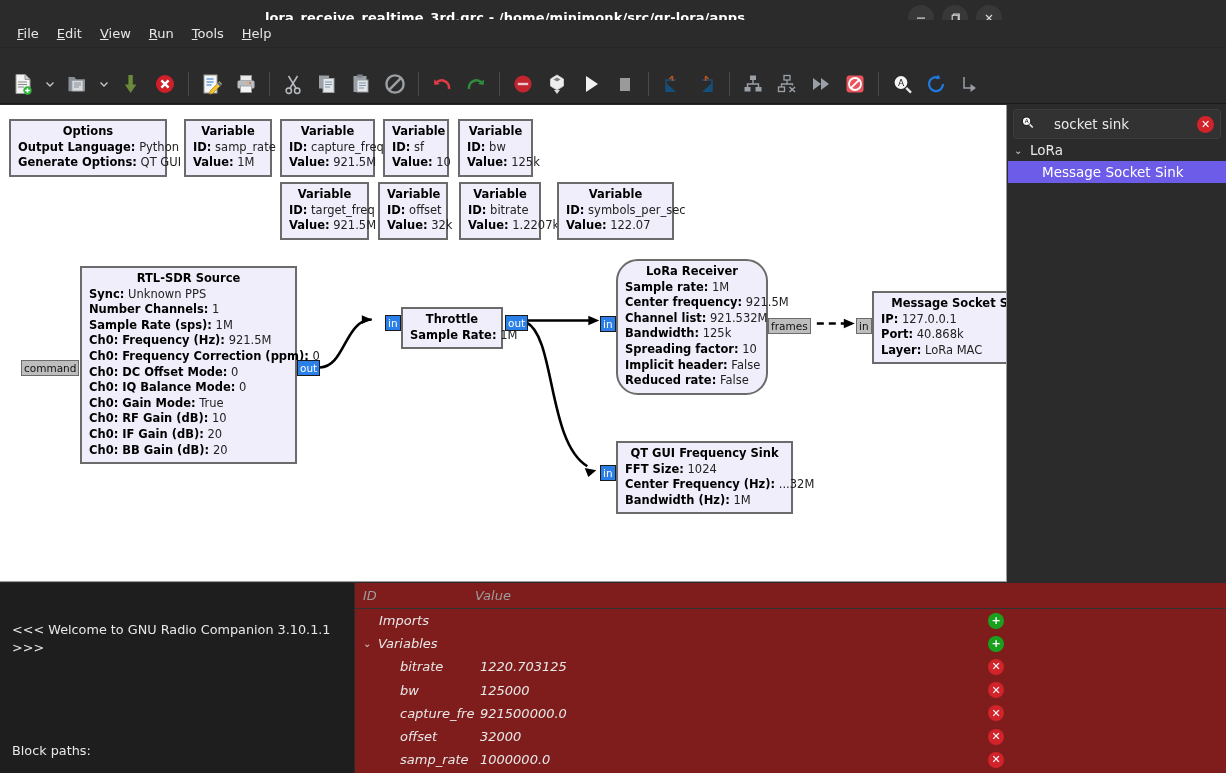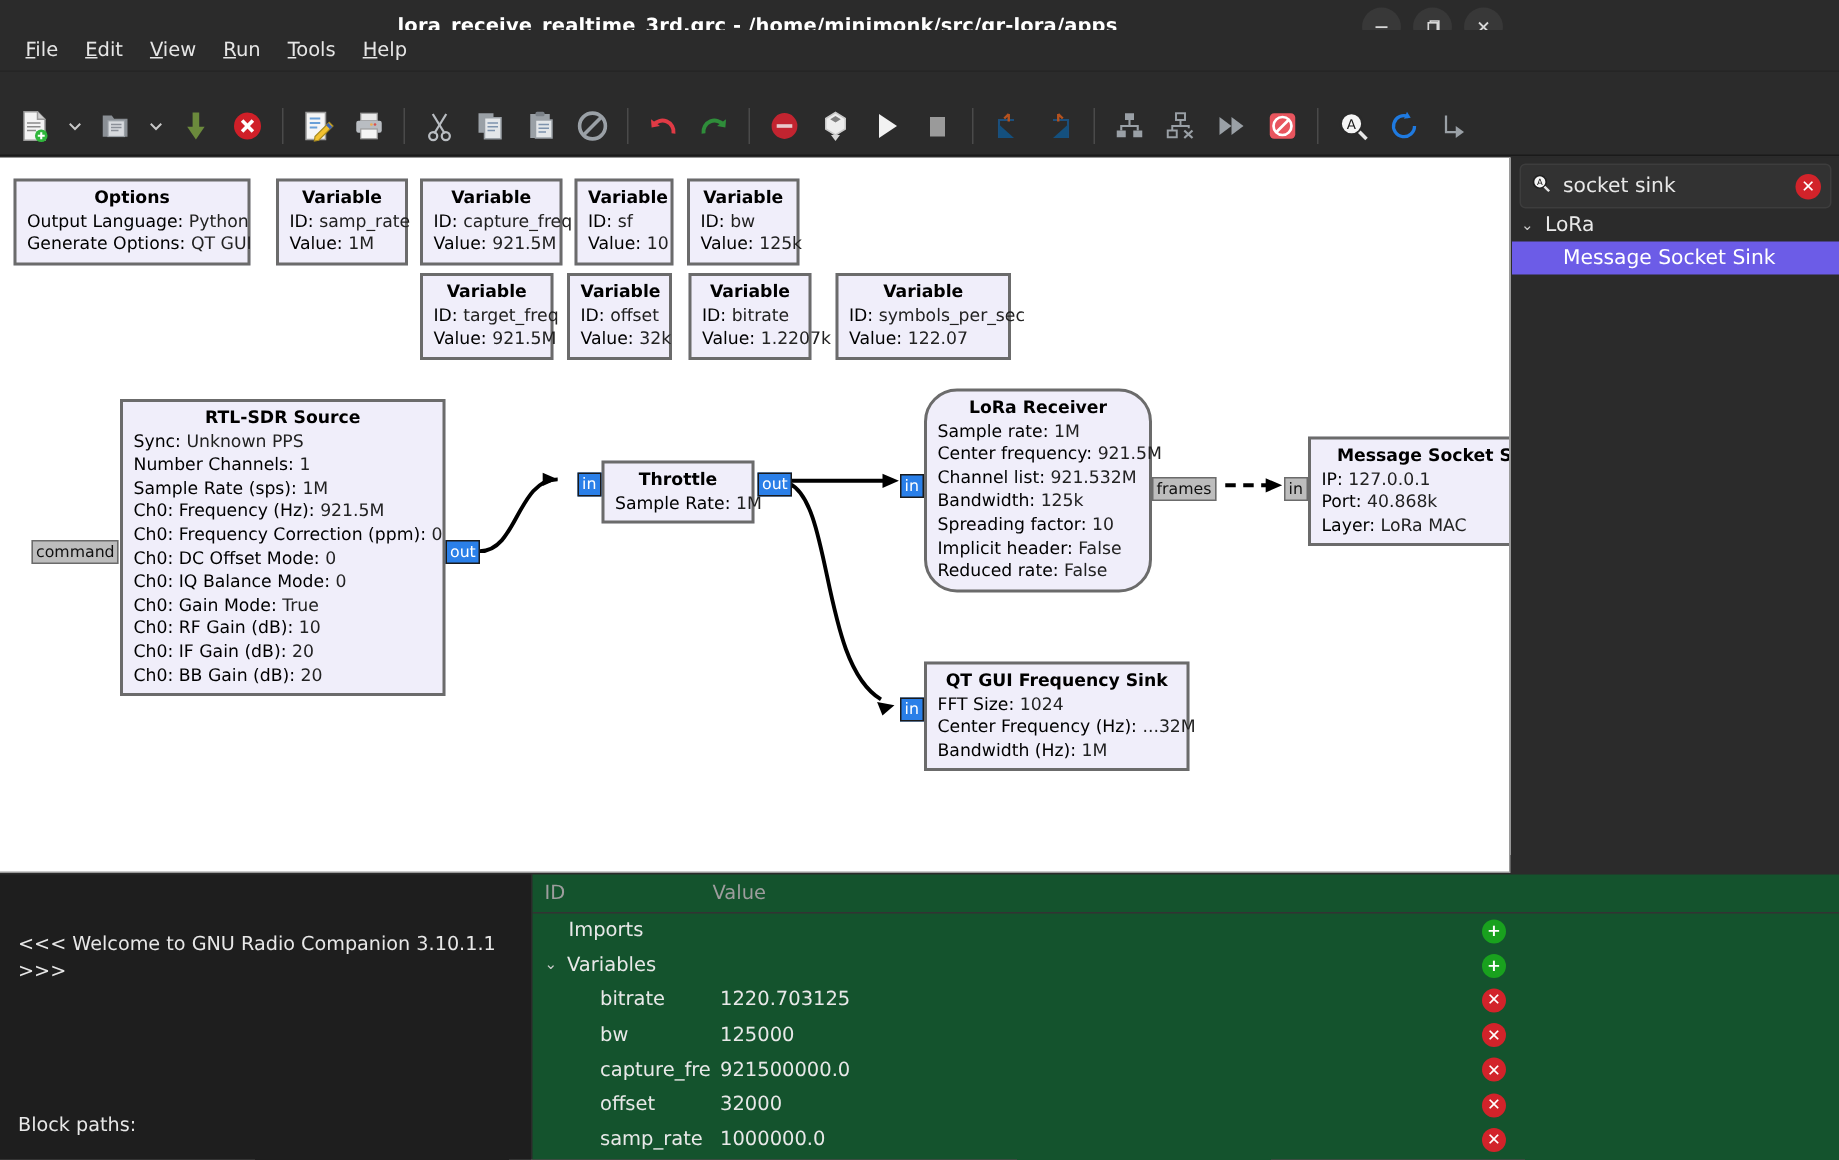--- a/index.html
+++ b/index.html
@@ -70,21 +70,21 @@
     background: #f0eefa;
     border: 2px solid #6b6b6b;
     padding: 3px 7px 4px 7px;
     font-size: 11.5px;
     color: #111;
     line-height: 15.6px;
     white-space: nowrap;
   }
   .blk .bt { font-weight: bold; text-align: center; display:block; font-size: 11.5px; color:#000; }
   .blk .row { display: block; }
-  .blk .k { font-weight: normal; color: #000; }
+  .blk .k { font-weight: bold; color: #000; }
   .blk .v { font-weight: normal; color: #222; }
 
   .port {
     position: absolute; background: #2a7fe8; border: 1px solid #1a1a1a;
     color: #fff; font-size: 10.5px; line-height: 12px; padding: 1px 2px;
     font-family: "DejaVu Sans", sans-serif;
   }
   .port.msg {
     background: #bdbdbd; color: #111; border: 1px solid #6b6b6b;
   }
@@ -94,21 +94,21 @@
   
   #blockpanel {
     position: absolute; left: 1008px; top: 105px; width: 218px; height: 477px;
     background: #2b2b2b;
   }
   #searchrow {
     margin: 4px 5px 0 5px; height: 30px; background: #323232;
     border: 1px solid #3d3d3d; border-radius: 4px;
     display: flex; align-items: center; padding: 0 6px; gap: 7px;
   }
-  #search-input-text { color: #e8e8e8; font-size: 13.5px; flex: 1; }
+  #search-input-text { color: #e8e8e8; font-size: 13.5px; flex: 1; margin-left: 12px; }
   .clearbtn {
     width: 17px; height: 17px; border-radius: 9px; background: #d2232a;
     display: flex; align-items: center; justify-content: center;
     color: #fff; font-size: 11px; font-weight: bold; cursor: pointer; line-height:1;
   }
   .tree-cat {
     display: flex; align-items: center; gap: 6px; padding: 3px 0 3px 6px;
     color: #e8e8e8; font-size: 13.5px; cursor: pointer;
   }
   .tree-leaf {
@@ -120,21 +120,21 @@
   #console {
     position: absolute; left: 0; top: 583px; width: 354px; height: 241px;
     background: #1e1e1e; color: #e8e8e8; font-size: 12.8px; line-height: 17.2px;
     padding: 4px 6px 0 12px; overflow: hidden; white-space: pre-wrap;
   }
   #console .ln { display: block; min-height: 17.2px; }
 
   
   #vartable {
     position: absolute; left: 355px; top: 583px; width: 871px; height: 190px;
-    background: #14532d; color: #e8e8e8; overflow: hidden;
+    background: #7f1d1d; color: #e8e8e8; overflow: hidden; font-style: italic;
   }
   #var-head {
     display: flex; height: 26px; align-items: center;
     color: #9d9d9d; font-size: 13px; border-bottom: 1px solid #333;
   }
   #var-head .c1 { width: 120px; padding-left: 8px; }
   #var-head .c2 { flex: 1; }
   .var-row {
     display: flex; align-items: center; height: 23.2px; font-size: 13px;
     color: #e8e8e8; position: relative;

